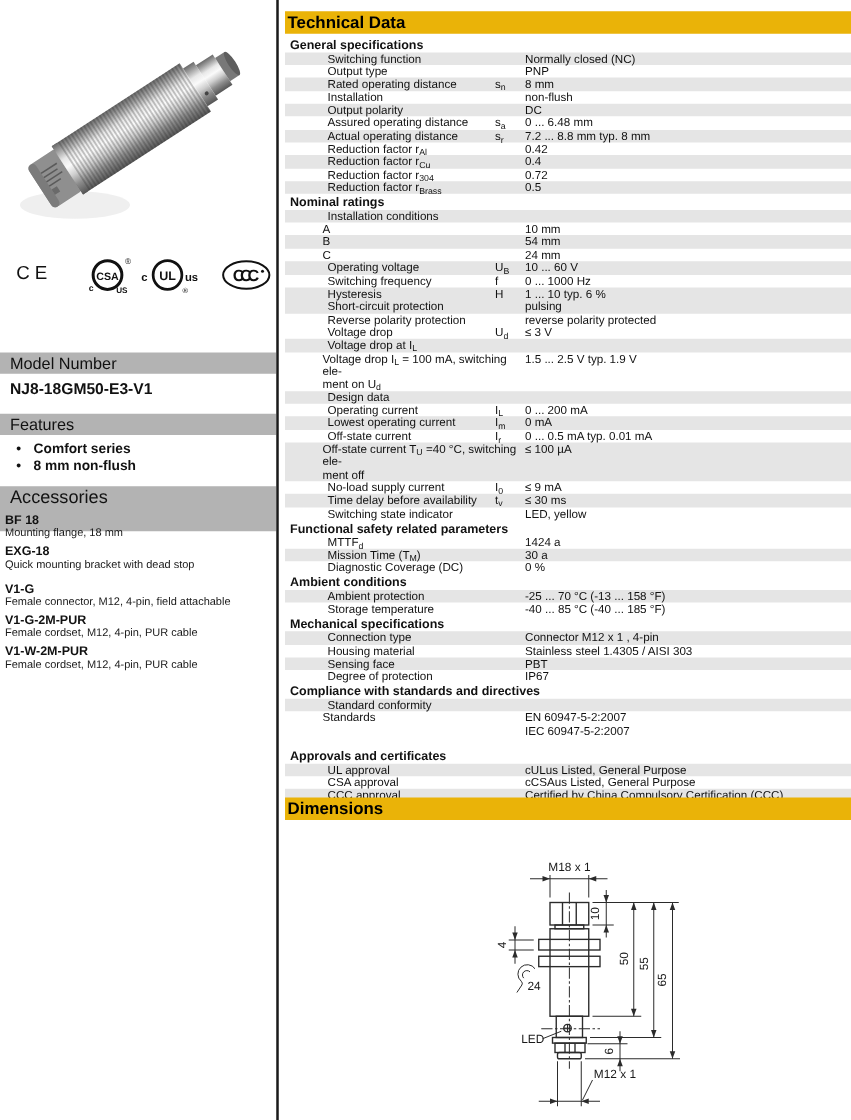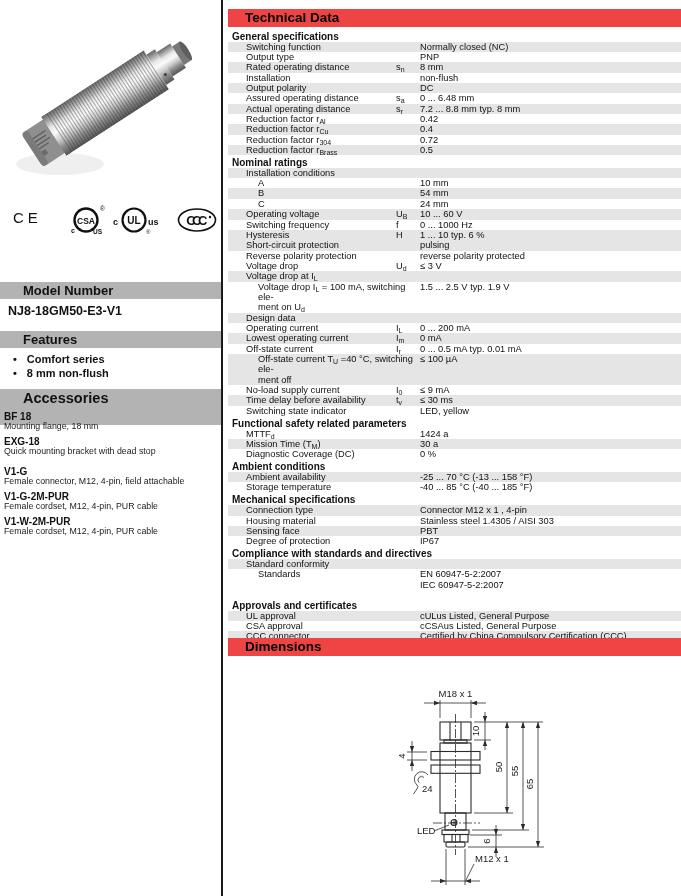--- a/index.html
+++ b/index.html
@@ -2,40 +2,40 @@
 <html><head>
 <meta charset="utf-8">
 <style>
   html,body{margin:0;padding:0;background:#fff;}
   #page{position:relative;width:681px;height:896px;background:#fff;overflow:hidden;
         font-family:"Liberation Sans", sans-serif;color:#111;}
   #divider{position:absolute;left:221px;top:0;width:2px;height:896px;background:#1a1a1a;}
   #left{position:absolute;left:0;top:0;width:221px;height:896px;}
   #right{position:absolute;left:228px;top:0;width:453px;height:896px;}
 
-  .hbar{background:#ef4444;font-weight:bold;font-size:13.5px;line-height:18px;height:18px;
-        padding-left:17px;box-sizing:border-box;color:#000;}
+  .hbar{background:#eab308;font-weight:bold;font-size:13.5px;line-height:18px;height:18px;
+        padding-left:2px;box-sizing:border-box;color:#000;}
   #tech-bar{margin:9px 0 2px 0;}
   #dim-bar{position:absolute;top:638px;left:0;width:453px;}
 
   
   .sect{font-weight:bold;font-size:10px;line-height:11px;min-height:11px;padding:1.5px 0 0 4px;}
   .spacer{height:8px;}
   .trow{display:flex;align-items:flex-start;min-height:10.35px;font-size:9.3px;line-height:10.35px;}
   .trow.shaded{background:#e5e5e5;}
-  .lbl{width:168px;padding-left:18px;box-sizing:border-box;flex:none;}
+  .lbl{width:168px;padding-left:34px;box-sizing:border-box;flex:none;}
   .lbl.i2{padding-left:30px;}
   .lbl.wide{width:192px;}
   .sym{width:24px;flex:none;}
   .val{flex:1;}
   sub{font-size:7px;line-height:0;vertical-align:-2px;}
 
   
-  .lbar{position:absolute;left:0;width:221px;background:#b3b3b3;font-weight:bold;
-        font-size:13px;line-height:17px;height:17px;padding-left:23px;box-sizing:border-box;}
+  .lbar{position:absolute;left:0;width:221px;background:#b3b3b3;font-weight:normal;
+        font-size:13px;line-height:17px;height:17px;padding-left:8px;box-sizing:border-box;}
   #model-bar{top:282px;}
   #model-value{position:absolute;top:304px;left:8px;font-weight:bold;font-size:12.5px;}
   #features-bar{top:331px;}
   #features-list{position:absolute;top:353px;left:13px;width:200px;}
   .feat{display:flex;gap:10px;font-weight:bold;font-size:11px;line-height:13.5px;}
   #acc-bar{top:389px;font-size:14.5px;height:36px;line-height:18px;}
   #acc-list{position:absolute;top:411px;left:4px;width:212px;}
   .acc-code{font-weight:bold;font-size:10px;line-height:11px;}
   .acc-desc{font-size:8.8px;line-height:9.5px;margin-bottom:4.5px;color:#1a1a1a;}
   .acc-item.gap{margin-top:9px;}
@@ -329,21 +329,21 @@
           <div class="sym"></div>
           <div class="val">30 a</div>
         </div>
         <div class="trow">
           <div class="lbl">Diagnostic Coverage (DC)</div>
           <div class="sym"></div>
           <div class="val">0 %</div>
         </div>
         <div class="sect">Ambient conditions</div>
         <div class="trow shaded">
-          <div class="lbl">Ambient availability</div>
+          <div class="lbl">Ambient protection</div>
           <div class="sym"></div>
           <div class="val">-25 ... 70 °C (-13 ... 158 °F)</div>
         </div>
         <div class="trow">
           <div class="lbl">Storage temperature</div>
           <div class="sym"></div>
           <div class="val">-40 ... 85 °C (-40 ... 185 °F)</div>
         </div>
         <div class="sect">Mechanical specifications</div>
         <div class="trow shaded">
@@ -383,21 +383,21 @@
           <div class="lbl">UL approval</div>
           <div class="sym"></div>
           <div class="val">cULus Listed, General Purpose</div>
         </div>
         <div class="trow">
           <div class="lbl">CSA approval</div>
           <div class="sym"></div>
           <div class="val">cCSAus Listed, General Purpose</div>
         </div>
         <div class="trow shaded">
-          <div class="lbl">CCC connector</div>
+          <div class="lbl">CCC approval</div>
           <div class="sym"></div>
           <div class="val">Certified by China Compulsory Certification (CCC)</div>
         </div>
       </div>
 
     <div class="hbar" id="dim-bar">Dimensions</div>
 
     <svg id="dim-svg" width="453" height="246" viewBox="0 0 453 246">
 
       <path class="cl" d="M 227.5 64 V 205"></path>

